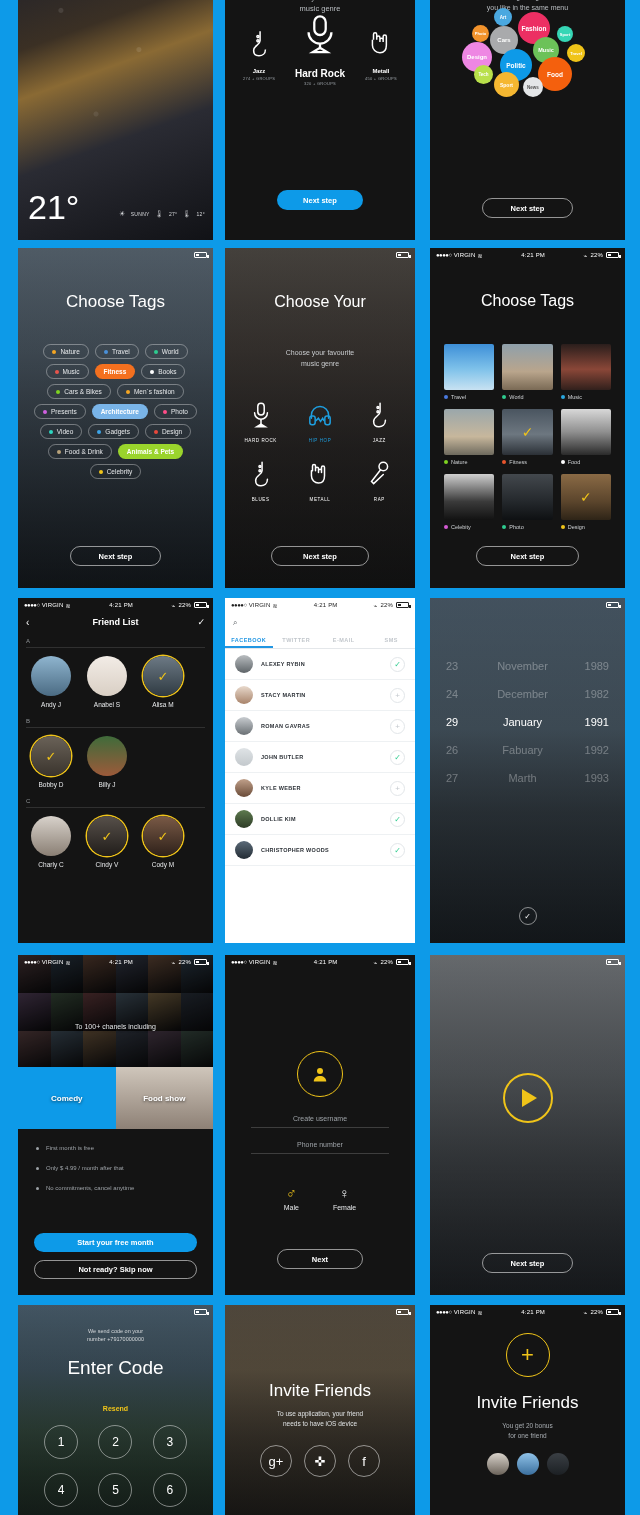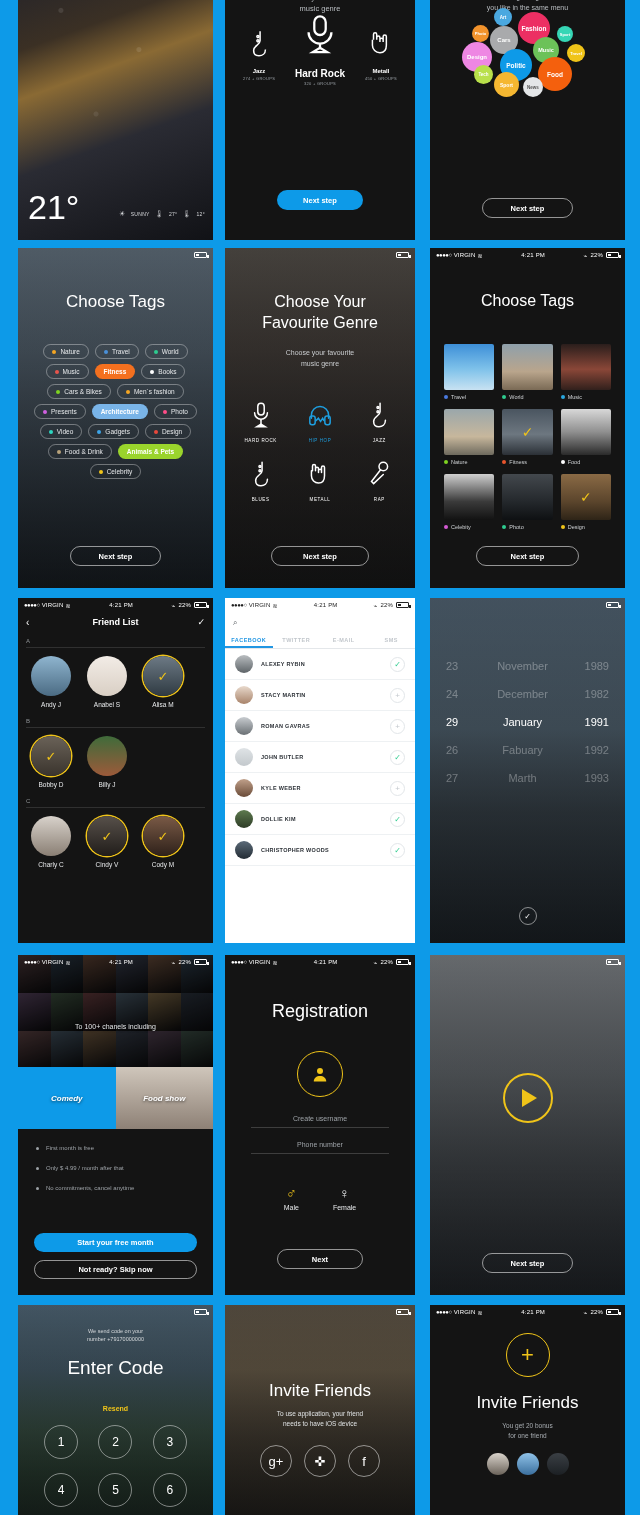--- a/index.html
+++ b/index.html
@@ -147,21 +147,21 @@
   .poster { position:absolute; left:0; right:0; top:0; height:112px; overflow:hidden; }
   .poster .mosaic { position:absolute; inset:0; display:grid; grid-template-columns:repeat(6,1fr);
     grid-auto-rows:38px; }
   .poster .mosaic i { display:block; }
   .ea-title { position:absolute; left:0; right:0; top:44px; text-align:center; font-size:18px;
     font-weight:300; color:#fff; text-shadow:0 1px 4px rgba(0,0,0,.6); }
   .ea-sub { position:absolute; left:0; right:0; top:68px; text-align:center; font-size:7px;
     color:#e3e5e7; text-shadow:0 1px 3px rgba(0,0,0,.7); }
   .chtabs { position:absolute; top:112px; left:0; right:0; height:62px; display:flex; }
   .chtab { flex:1; display:flex; align-items:center; justify-content:center;
-    font-size:8px; font-weight:700; color:#fff; position:relative;font-style:italic; }
+    font-size:8px; font-weight:700; color:#fff; position:relative; }
   .chtab.active { background:#0d9ae8; }
   .bullets { position:absolute; left:18px; top:190px; }
   .bl { display:flex; align-items:center; gap:7px; margin-bottom:14px; color:#9da2a7; font-size:6px; }
   .bl .d { width:3px; height:3px; border-radius:50%; background:#9da2a7; }
   .ea-btns { position:absolute; left:16px; right:16px; bottom:16px; }
   .ea-btns .btn { height:19px; margin-top:8px; }
 
   
   .reg-av { position:absolute; left:50%; transform:translateX(-50%); top:96px;
     width:46px; height:46px; border-radius:50%; border:1.5px solid #f0c419;
@@ -387,21 +387,20 @@
       <span class="sb-right">
           <span>⌁</span>
         <span>22%</span>
         <span class="batt">
             <i></i>
           </span>
         </span>
     </div>
     <div class="h1" style="position:absolute;left:0;right:0;top:44px;font-size:16px;line-height:1.3;">
       <div>Choose Your</div>
-      <div>Favourite Genre</div>
     </div>
     <div class="sub" style="position:absolute;left:0;right:0;top:100px;font-size:7px;line-height:1.5;">
       <div>Choose your favourite</div>
       <div>music genre</div>
     </div>
     <div class="ggrid" id="genregrid-host">
         <div class="gi"><svg viewBox="0 0 24 28" fill="none" stroke="currentColor" stroke-width="1.4" stroke-linecap="round" style="color:#fff">
             <rect x="9" y="3" width="6" height="11" rx="3"></rect>
             <path d="M6 12a6 6 0 0012 0"></path>
             <path d="M12 19v4"></path>
@@ -814,21 +813,20 @@
         </span>
       <span>4:21 PM</span>
       <span class="sb-right">
           <span>⌁</span>
         <span>22%</span>
         <span class="batt">
             <i></i>
           </span>
         </span>
     </div>
-    <div class="h1" style="position:absolute;left:0;right:0;top:46px;font-size:18px;">Registration</div>
     <div class="reg-av">
       <svg viewBox="0 0 24 24" width="20" height="20" fill="#f0c419">
         <circle cx="12" cy="8.5" r="3.6"></circle>
           <path d="M4.5 21c0-4.1 3.4-6.5 7.5-6.5s7.5 2.4 7.5 6.5z"></path>
       </svg>
     </div>
     <div class="fld" style="top:160px;">Create username</div>
     <div class="fld" style="top:186px;">Phone number</div>
     <div class="genders">
       <div class="gen male">

